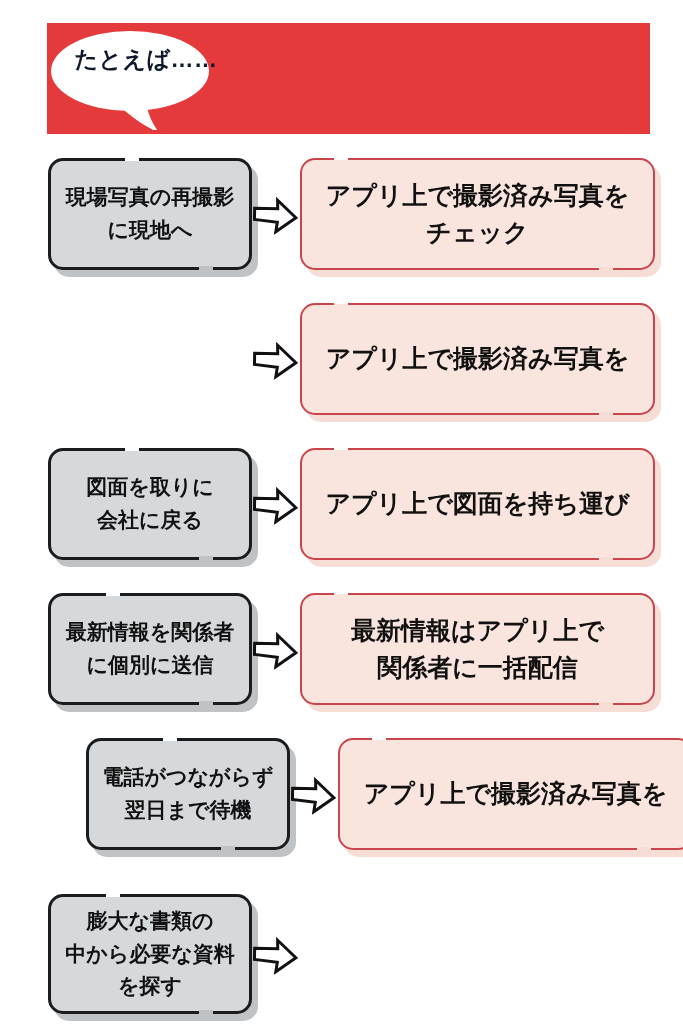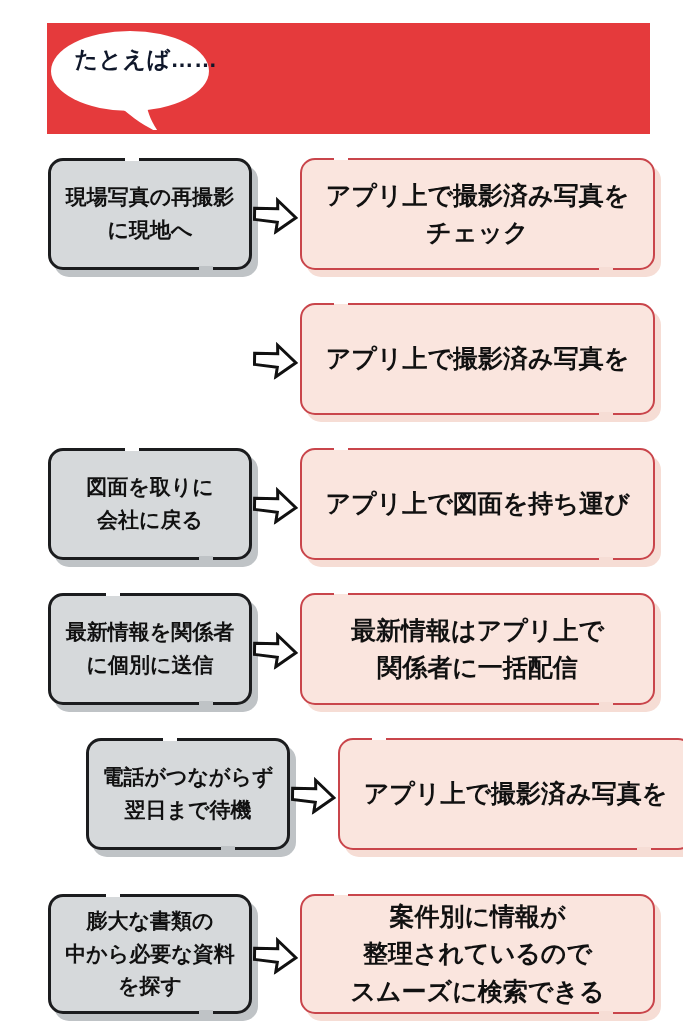--- a/index.html
+++ b/index.html
@@ -197,22 +197,15 @@
       <span class="gap gap-bottom"></span>
       <div class="box-text">膨大な書類の
 中から必要な資料
 を探す</div>
     </div>
     <div class="arrow">
       <svg width="48" height="38" viewBox="0 0 48 38">
         <path d="M3 14 L26 12 L25 3.5 L45 19 L26.5 35 L27 25.5 L4 25 Z" fill="#ffffff" stroke="#111" stroke-width="3" stroke-linejoin="miter"></path>
       </svg>
     </div>
-    <div class="box pink">
-      <span class="gap gap-top"></span>
-      <span class="gap gap-bottom"></span>
-      <div class="box-text">案件別に情報が
-整理されているので
-スムーズに検索できる</div>
-    </div>
   </div>
 
 </div>
 
 </body></html>

